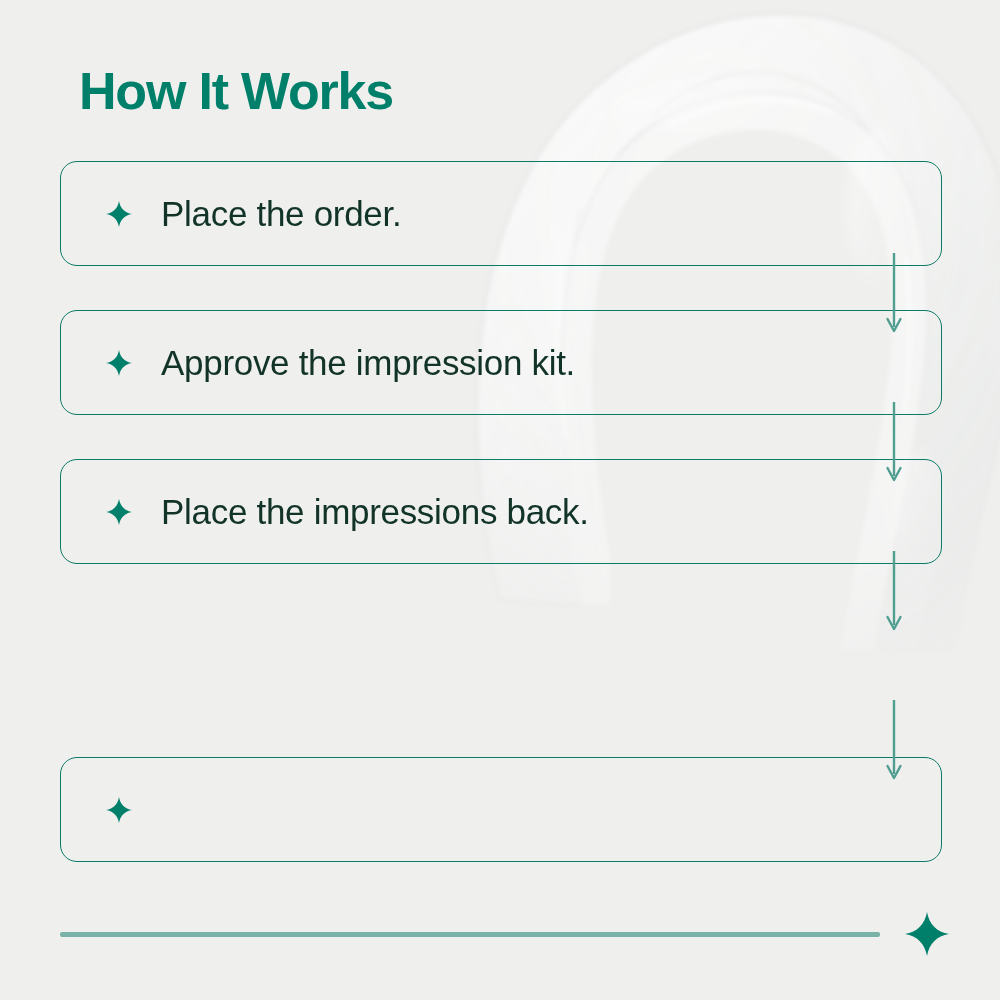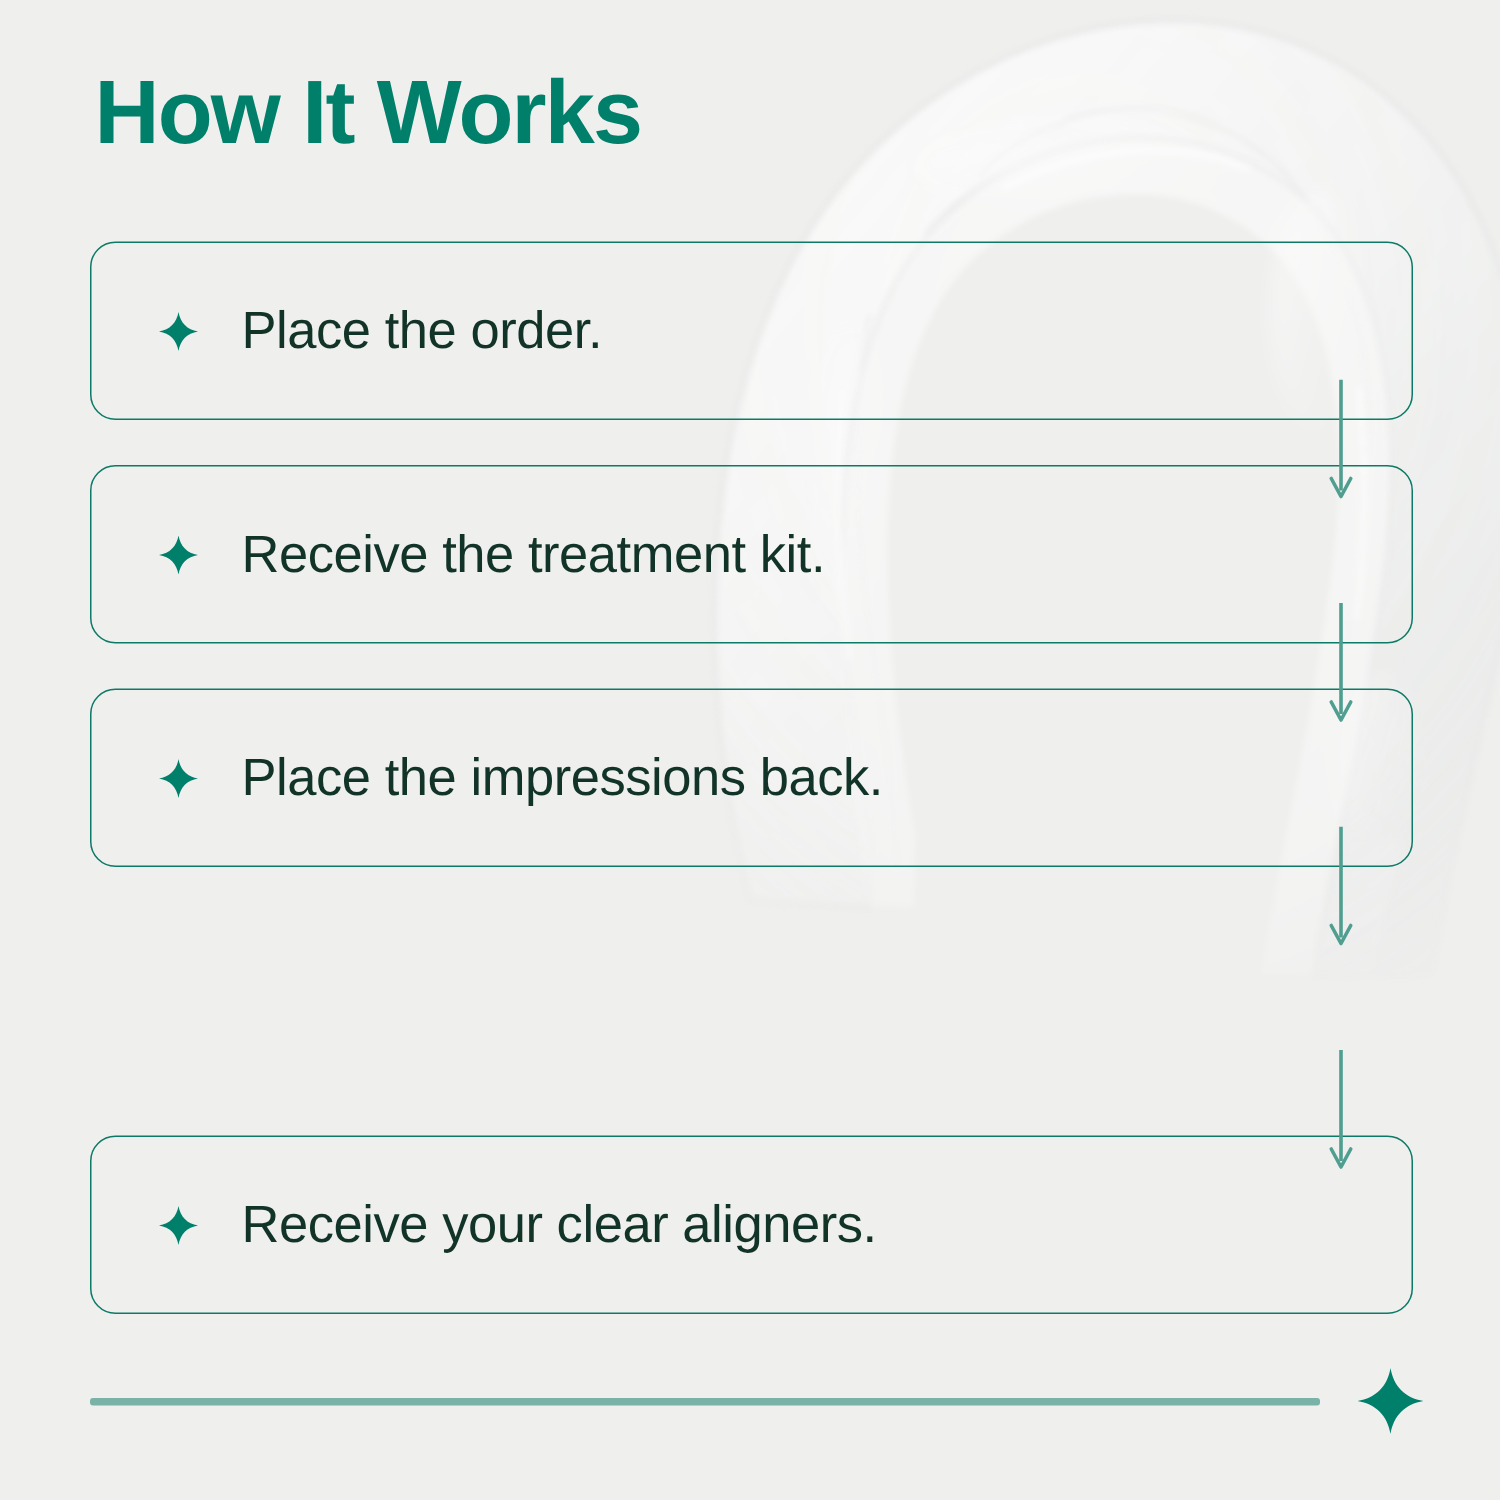--- a/index.html
+++ b/index.html
@@ -31,22 +31,22 @@
     height: 740px;
     pointer-events: none;
     z-index: 0;
   }
 
   
   #title {
     position: absolute;
     left: 63px;
     top: 41px;
-    margin: 0;
-    font-size: 60px;
+    margin: 16px;
+    font-size: 52px;
     line-height: 68px;
     font-weight: 700;
     letter-spacing: -1.2px;
     color: #00806a;
     z-index: 5;
     white-space: nowrap;
   }
 
   
   #steps {
@@ -55,21 +55,21 @@
     top: 0;
     width: 1000px;
     height: 1000px;
     z-index: 4;
   }
 
   .step-box {
     position: absolute;
     left: 60px;
     width: 882px;
-    height: 119px;
+    height: 105px;
     box-sizing: border-box;
     border: 1.2px solid #0c7a66;
     border-radius: 17px;
     background: transparent;
     display: flex;
     align-items: center;
   }
 
   .step-bullet {
     position: absolute;
@@ -210,21 +210,21 @@
 
     <svg class="connector" style="top:253px" viewBox="0 0 26 86" aria-hidden="true">
       <line x1="13" y1="0" x2="13" y2="74" stroke="#4f9e90" stroke-width="2.4"></line>
       <path d="M6.5 66 L13 78 L19.5 66" fill="none" stroke="#4f9e90" stroke-width="2.4" stroke-linecap="round" stroke-linejoin="round"></path>
     </svg>
 
     <div class="step-box" style="top:310px">
       <svg class="step-bullet" viewBox="0 0 26 26" aria-hidden="true">
         <path d="M13 0 C14.2 7.2 18.8 11.8 26 13 C18.8 14.2 14.2 18.8 13 26 C11.8 18.8 7.2 14.2 0 13 C7.2 11.8 11.8 7.2 13 0 Z" fill="#00806a"></path>
       </svg>
-      <span class="step-label">Receive the treatment kit.</span>
+      <span class="step-label">Approve the impression kit.</span>
     </div>
 
     <svg class="connector" style="top:402px" viewBox="0 0 26 86" aria-hidden="true">
       <line x1="13" y1="0" x2="13" y2="74" stroke="#4f9e90" stroke-width="2.4"></line>
       <path d="M6.5 66 L13 78 L19.5 66" fill="none" stroke="#4f9e90" stroke-width="2.4" stroke-linecap="round" stroke-linejoin="round"></path>
     </svg>
 
     <div class="step-box" style="top:459px">
       <svg class="step-bullet" viewBox="0 0 26 26" aria-hidden="true">
         <path d="M13 0 C14.2 7.2 18.8 11.8 26 13 C18.8 14.2 14.2 18.8 13 26 C11.8 18.8 7.2 14.2 0 13 C7.2 11.8 11.8 7.2 13 0 Z" fill="#00806a"></path>
@@ -240,21 +240,20 @@
 
     <svg class="connector" style="top:700px" viewBox="0 0 26 86" aria-hidden="true">
       <line x1="13" y1="0" x2="13" y2="74" stroke="#4f9e90" stroke-width="2.4"></line>
       <path d="M6.5 66 L13 78 L19.5 66" fill="none" stroke="#4f9e90" stroke-width="2.4" stroke-linecap="round" stroke-linejoin="round"></path>
     </svg>
 
     <div class="step-box" style="top:757px">
       <svg class="step-bullet" viewBox="0 0 26 26" aria-hidden="true">
         <path d="M13 0 C14.2 7.2 18.8 11.8 26 13 C18.8 14.2 14.2 18.8 13 26 C11.8 18.8 7.2 14.2 0 13 C7.2 11.8 11.8 7.2 13 0 Z" fill="#00806a"></path>
       </svg>
-      <span class="step-label">Receive your clear aligners.</span>
     </div>
 
   </div>
 
   <div id="footer-rule"></div>
 
   <svg id="footer-star" viewBox="0 0 44 44" aria-hidden="true">
     <path d="M22 0 C24 12.2 31.8 20 44 22 C31.8 24 24 31.8 22 44 C20 31.8 12.2 24 0 22 C12.2 20 20 12.2 22 0 Z" fill="#00806a"></path>
   </svg>
 

